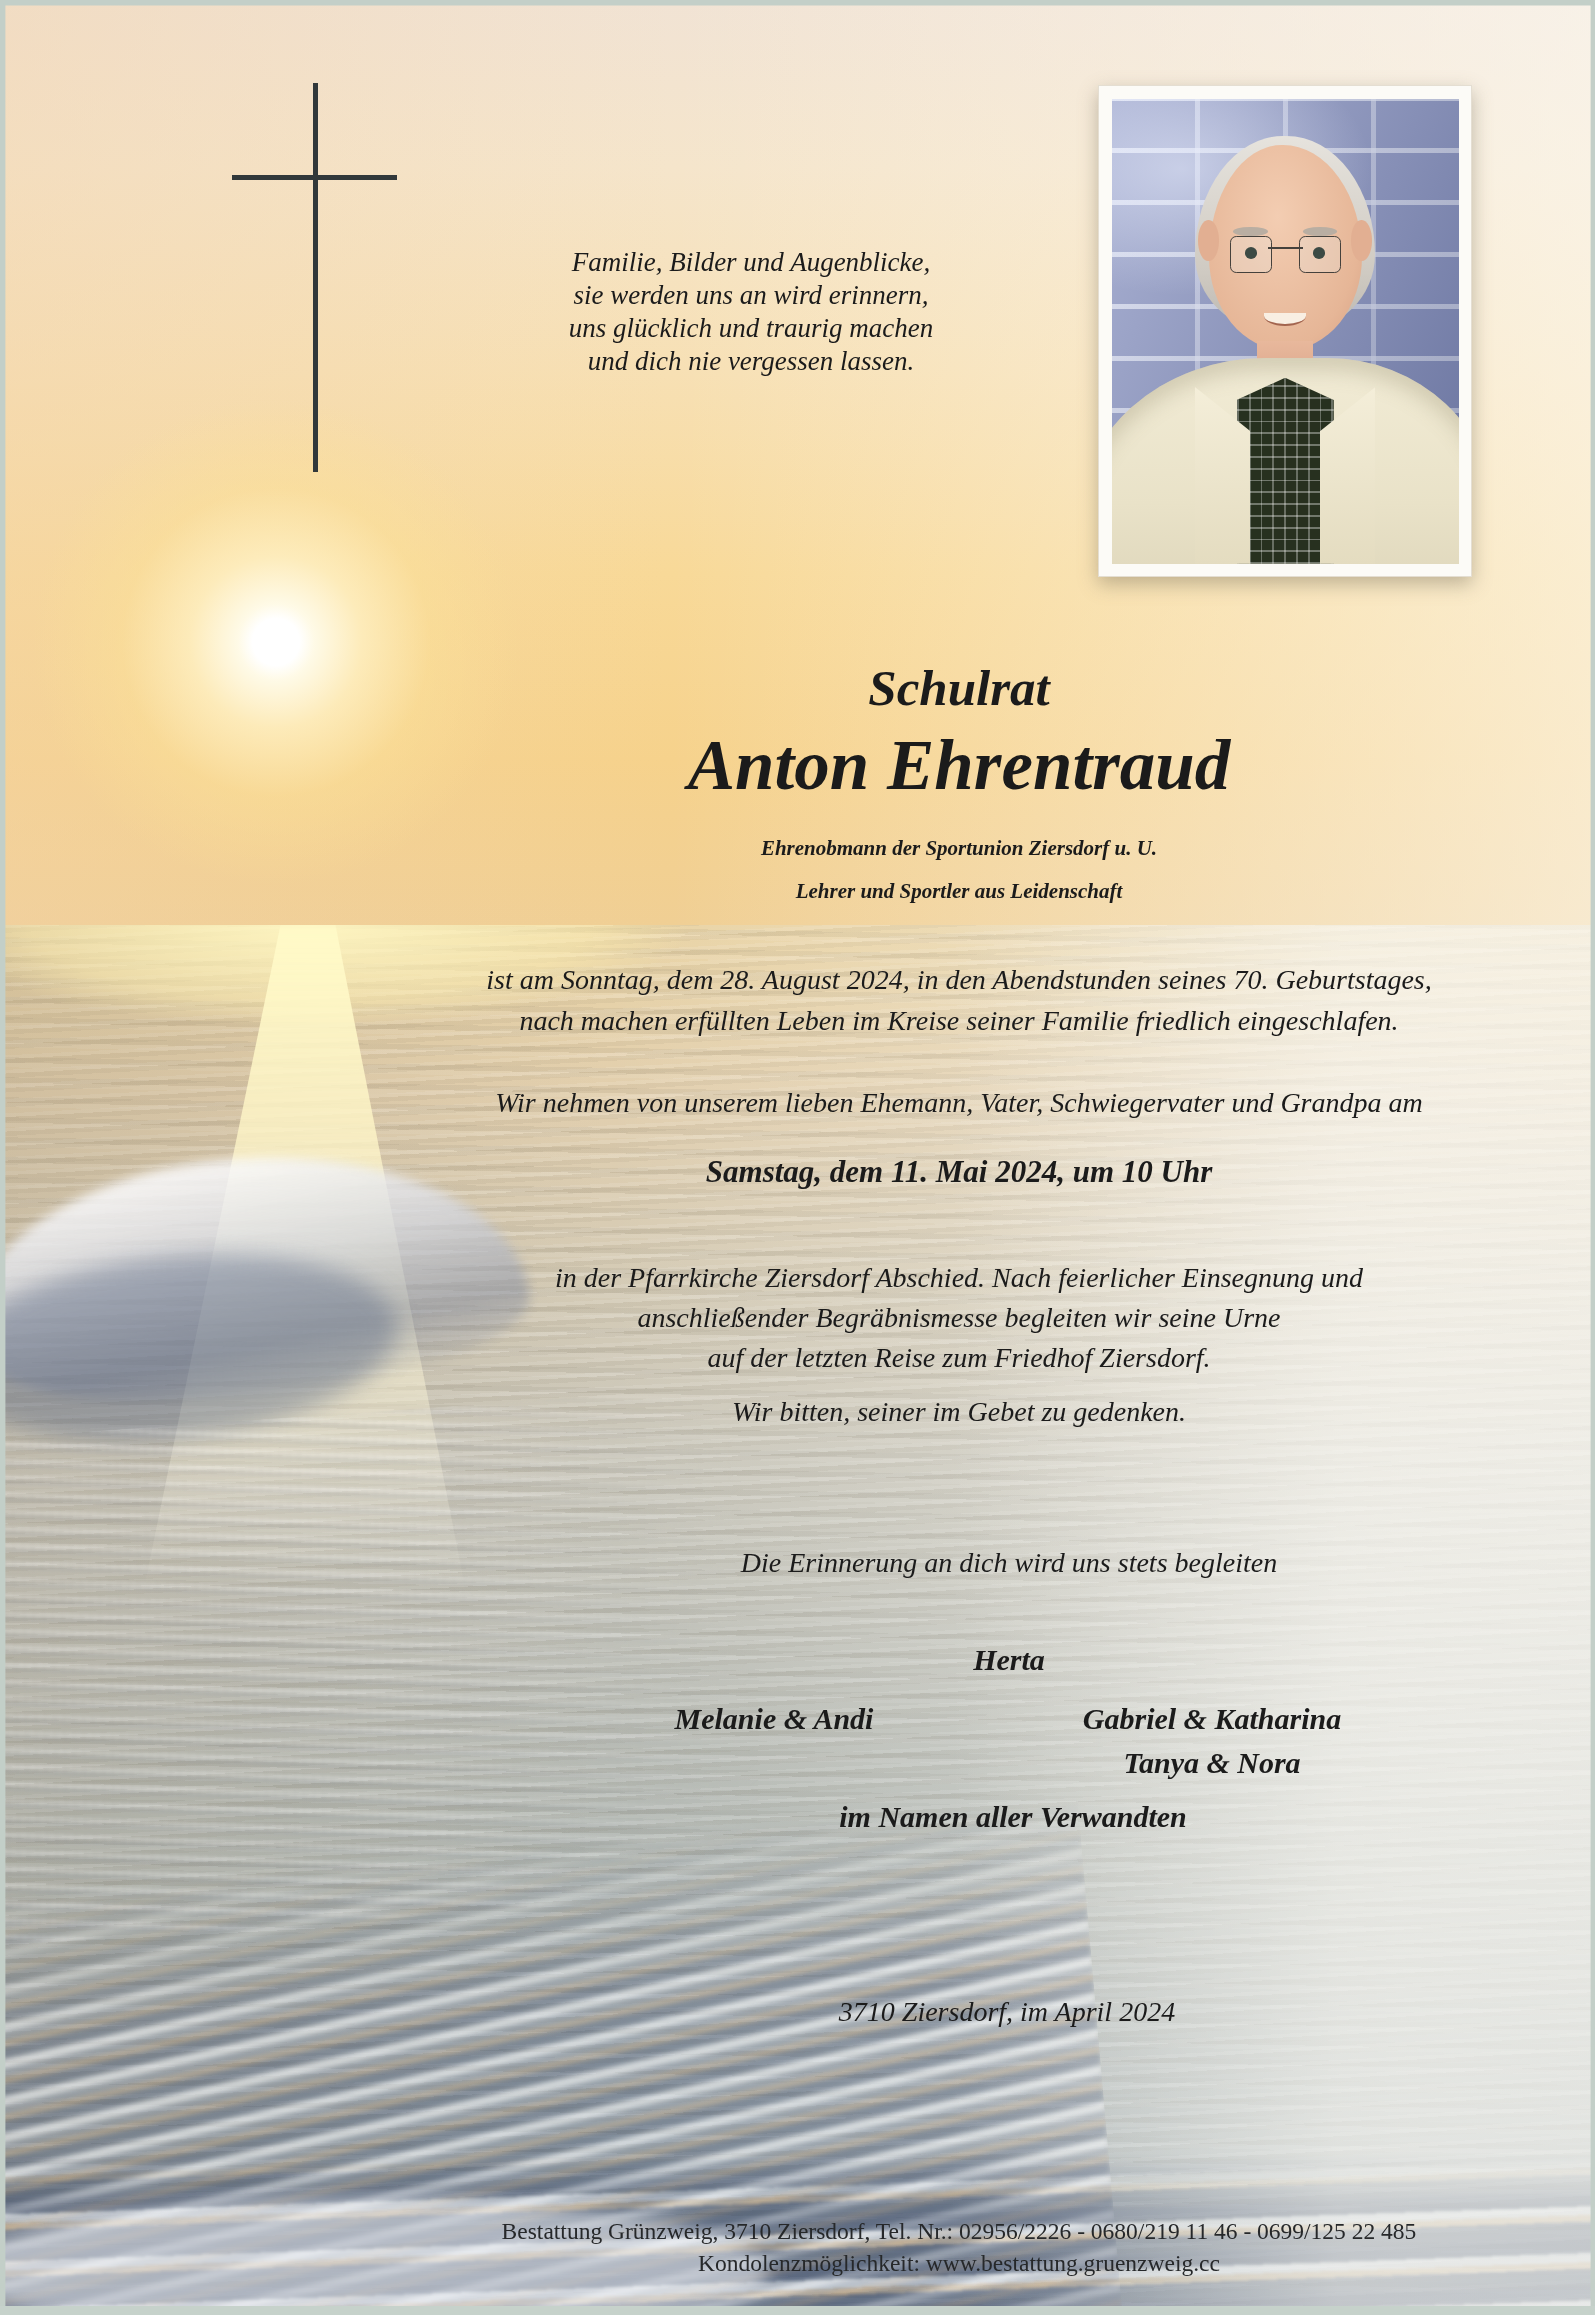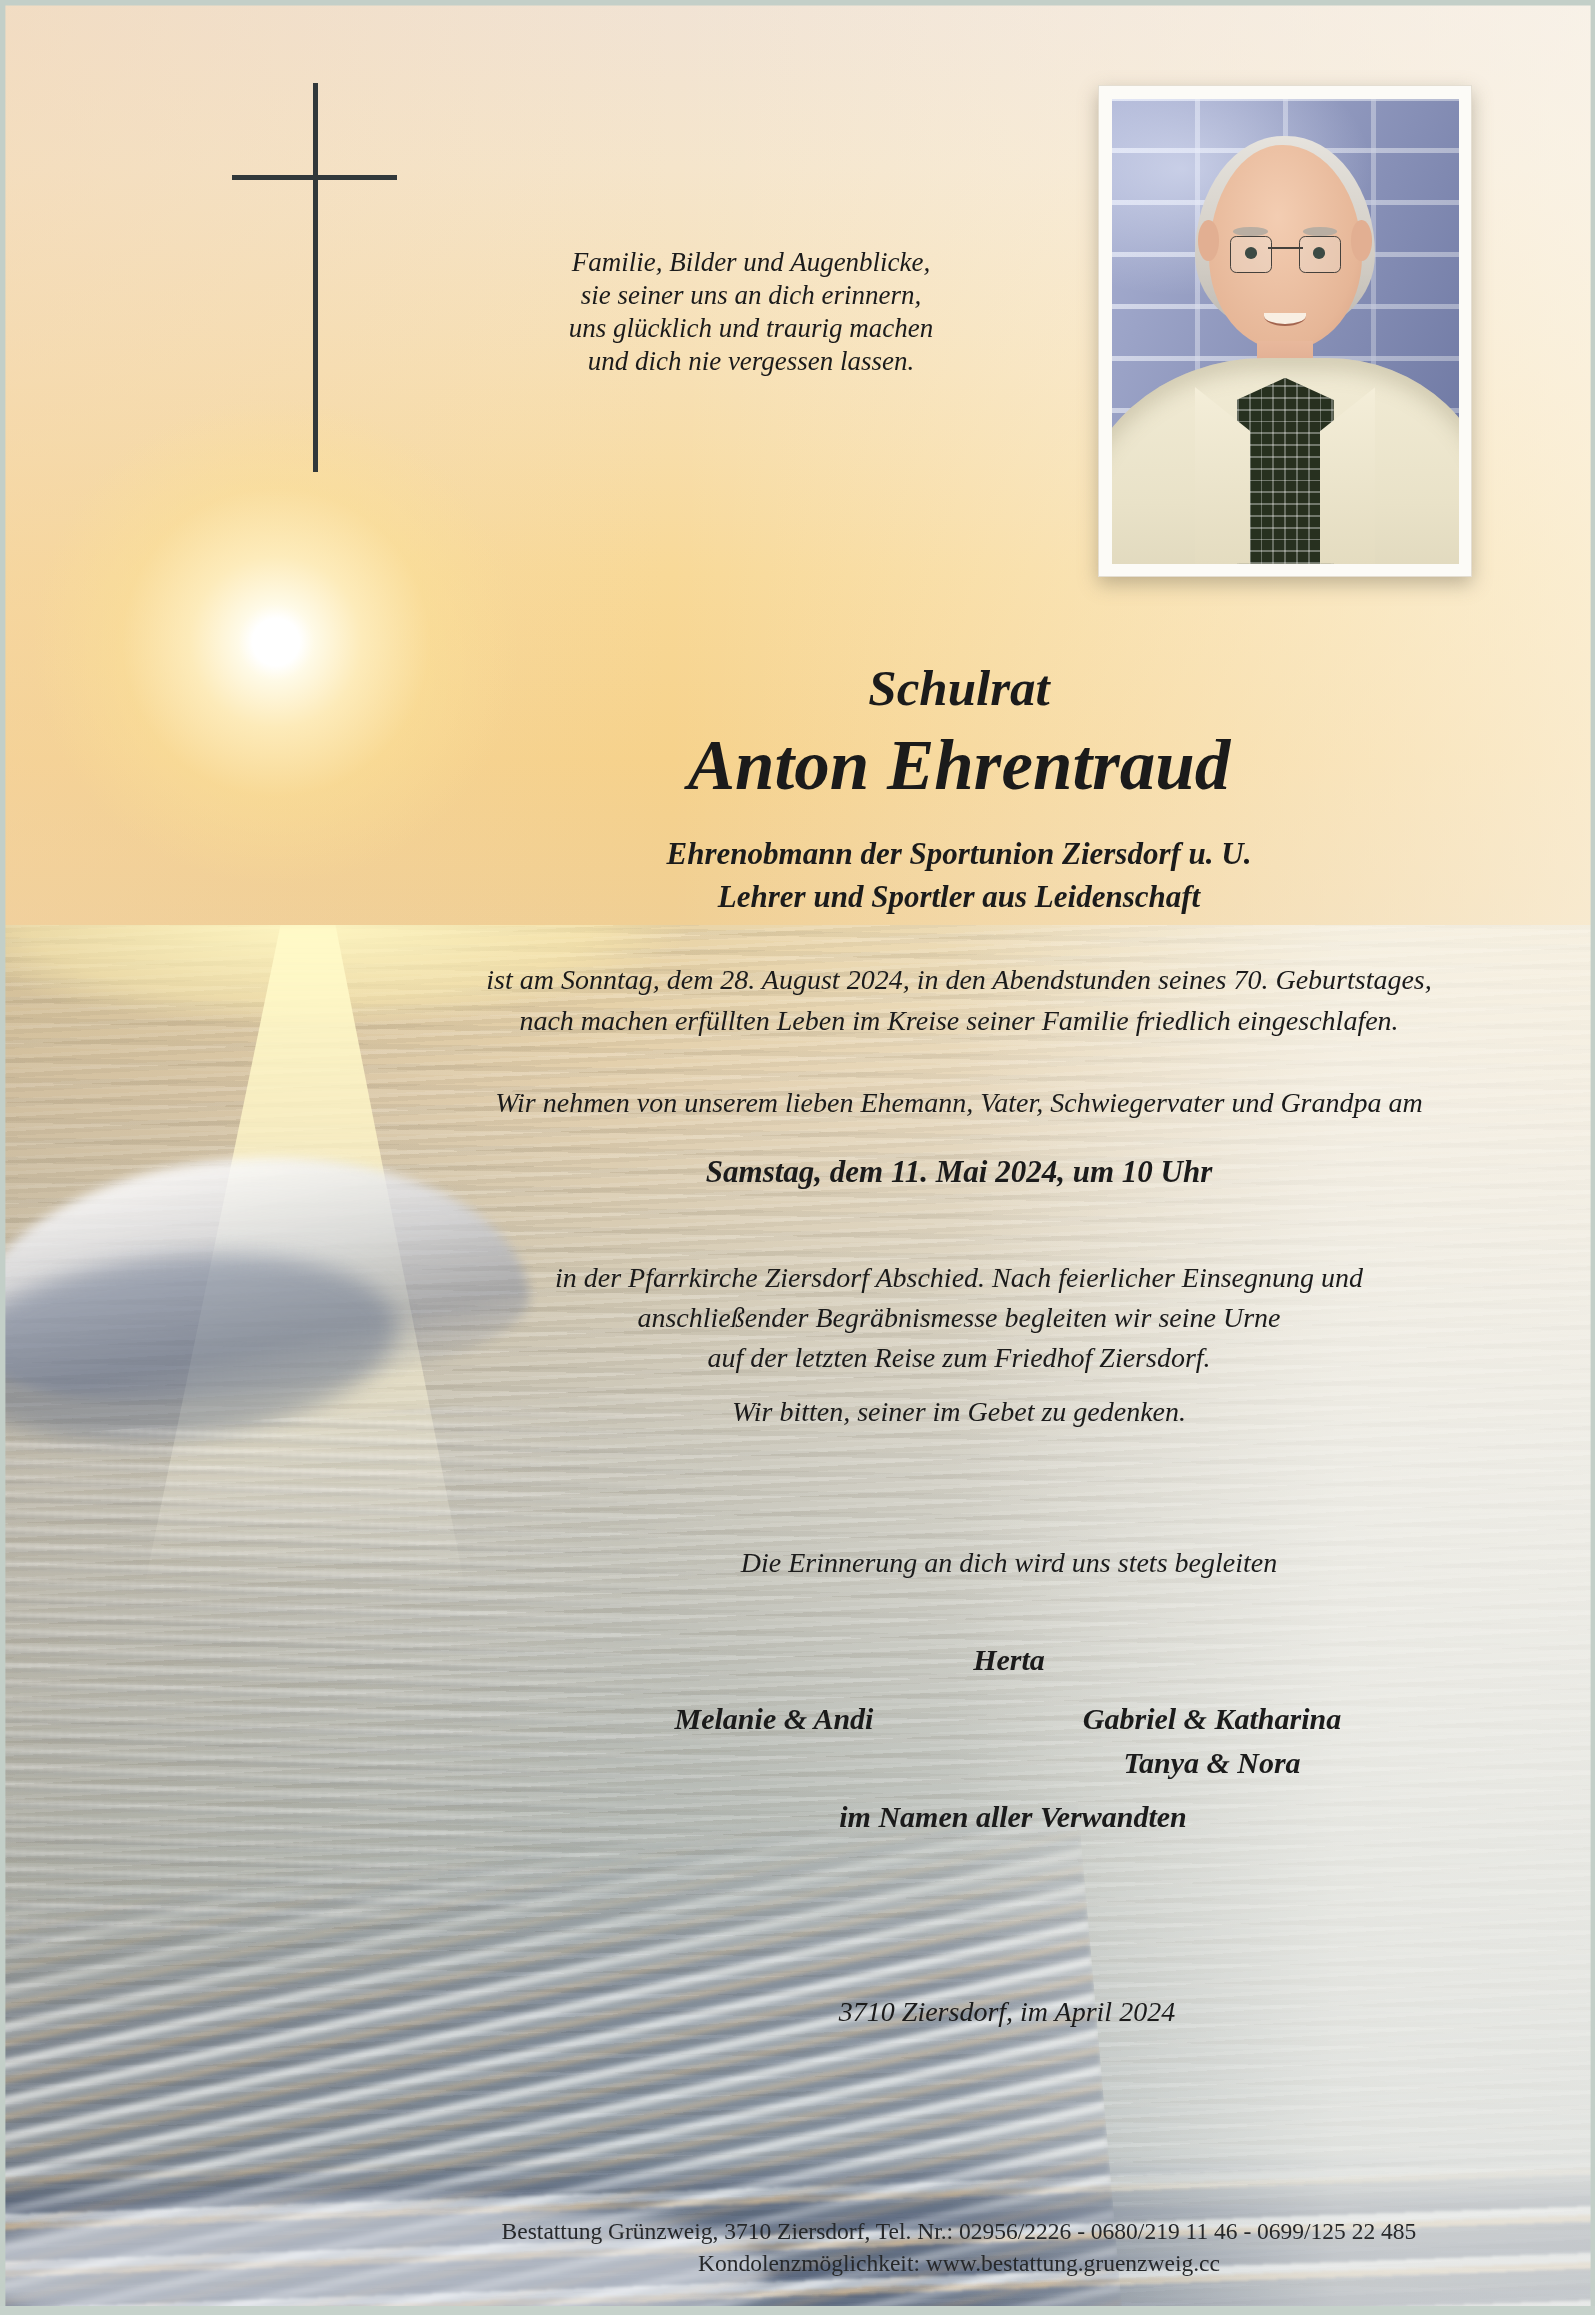--- a/index.html
+++ b/index.html
@@ -84,21 +84,21 @@
     position:absolute; left:0; bottom:0; width:1596px; height:10px; background:#c6d2cb;
   }
   
   .cross-v{position:absolute; left:313px; top:83px; width:4.5px; height:389px; background:#31383a;}
   .cross-h{position:absolute; left:232px; top:175px; width:165px; height:4.5px; background:#31383a;}
   
   .txt{position:absolute; text-align:center; font-style:italic;}
   .verse{left:389px; top:246px; width:724px; font-size:27px; line-height:33px;}
   .honorific{left:326px; top:659px; width:1266px; font-size:51px; font-weight:bold; line-height:1.15;}
   .name{left:326px; top:725px; width:1266px; font-size:71px; font-weight:bold; line-height:1.15;}
-  .subtitle{left:326px; width:1266px; font-size:31px; font-weight:bold;}
+  .subtitle{left:326px; width:1266px; font-size:21px; font-weight:bold;}
   .sub1{top:836px;} .sub2{top:879px;}
   .para{left:326px; width:1266px; font-size:28px; line-height:41px;}
   .para1{top:959px;} .para2{top:1082px;}
   .datetime{left:326px; top:1154px; width:1266px; font-size:31px; font-weight:bold;}
   .para3{top:1258px; line-height:40px;}
   .prayer{left:326px; top:1396px; width:1266px; font-size:28px;}
   .remembrance{left:421px; top:1547px; width:1176px; font-size:28px;}
   .herta{left:421px; top:1643px; width:1176px; font-size:30px; font-weight:bold;}
   .mourner{font-size:30px; font-weight:bold;}
   .melanie{left:593px; top:1702px; width:362px;}
@@ -195,21 +195,21 @@
   <div class="surge"></div>
   <div class="deep"></div>
   <div class="bottomfoam"></div>
   <div class="right-light"></div>
 
   <div class="cross-v"></div>
   <div class="cross-h"></div>
 
   <div class="txt verse">
     <div>Familie, Bilder und Augenblicke,</div>
-    <div>sie seiner uns an dich erinnern,</div>
+    <div>sie werden uns an wird erinnern,</div>
     <div>uns glücklich und traurig machen</div>
     <div>und dich nie vergessen lassen.</div>
   </div>
 
   <div class="photo-frame">
     <div class="photo-inner">
       <div class="hair"></div>
       <div class="head"></div>
       <div class="ear-l"></div>
       <div class="ear-r"></div>

